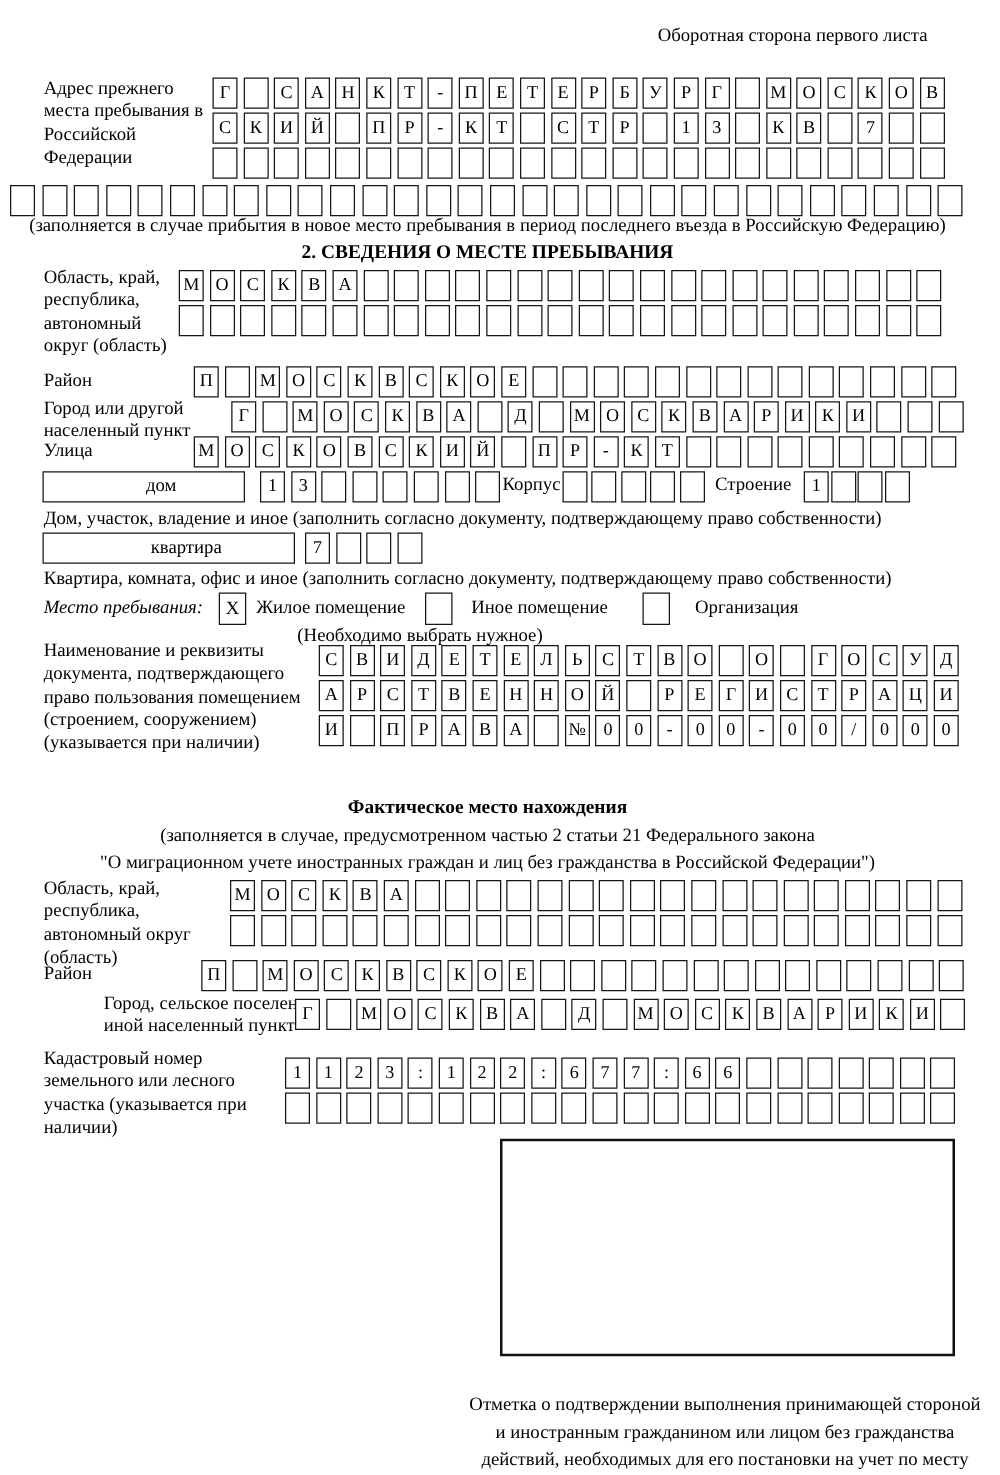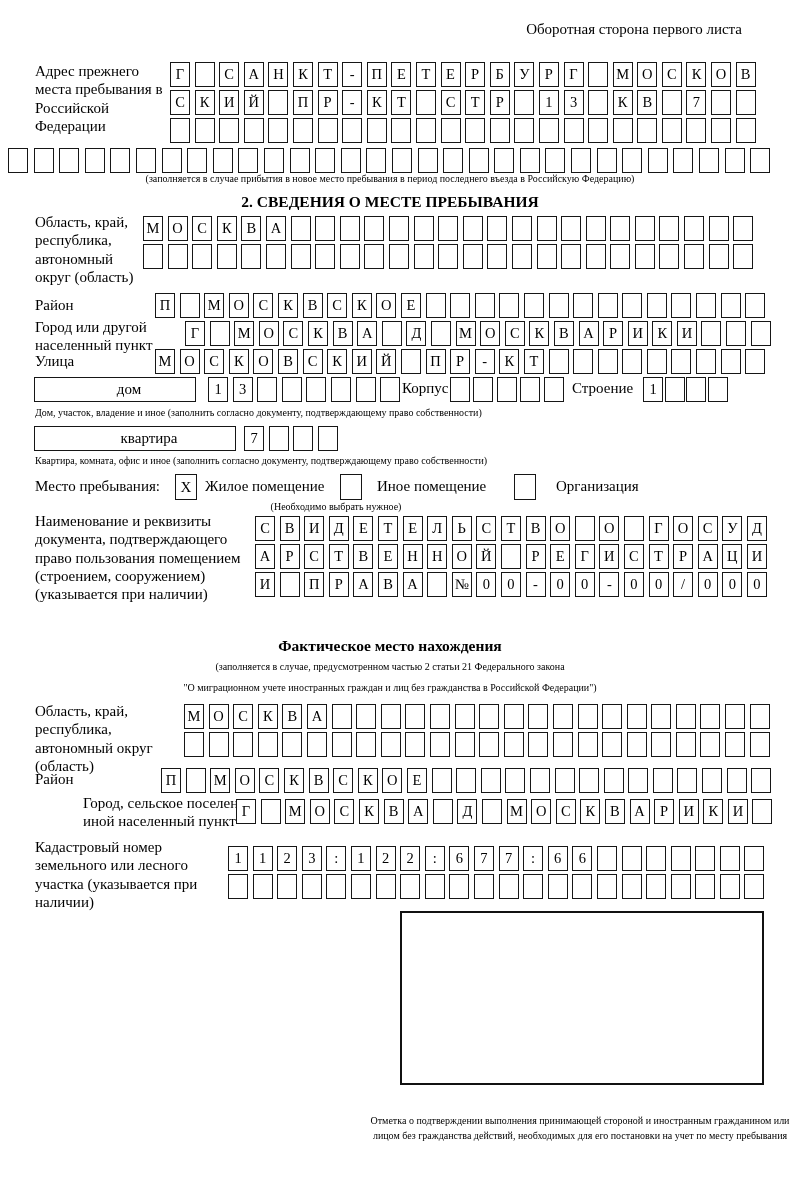--- a/index.html
+++ b/index.html
@@ -13,21 +13,21 @@
   .abs { position:absolute; }
   .boxes { display:flex; gap:4.6px; }
   .box {
     flex:0 0 auto; width:20px; height:25px;
     border:1.7px solid #161616; background:#fff;
     display:flex; align-items:center; justify-content:center;
     font-size:14.5px; line-height:1;
   }
   .cbox { width:22px; height:26px; font-size:15px; }
   .label { font-size:15px; line-height:1.22; }
-  .note  { font-size:10px; line-height:1.3; }
+  .note  { font-size:15px; line-height:1.3; }
   .center { text-align:center; }
   .title { font-weight:bold; font-size:15.5px; }
   .frect {
     border:1.7px solid #161616; height:25px;
     display:flex; align-items:center; justify-content:center;
     font-size:15px;
     padding-left:28px;
   }
   .stamp-box { border:2px solid #111; background:#fff; }
 </style>
@@ -323,21 +323,21 @@
 
 <div class="abs frect" style="left:34px; top:426px; width:202px;">квартира</div>
 <div class="abs boxes" style="left:244px; top:426px;">
     <span class="box">7</span>
     <span class="box"></span>
     <span class="box"></span>
     <span class="box"></span>
   </div>
 <div class="abs note" style="left:35px; top:454px; width:740px;">Квартира, комната, офис и иное (заполнить согласно документу, подтверждающему право собственности)</div>
 
-<div class="abs label" style="left:35px; top:477px;">Место пребывания:</div>
+<div class="abs label" style="left:35px; top:477px;font-style:italic;">Место пребывания:</div>
 <span class="abs box cbox" style="left:175px; top:474px;">X</span>
 <div class="abs label" style="left:205px; top:477px;">Жилое помещение</div>
 <span class="abs box cbox" style="left:340px; top:474px;"></span>
 <div class="abs label" style="left:377px; top:477px;">Иное помещение</div>
 <span class="abs box cbox" style="left:514px; top:474px;"></span>
 <div class="abs label" style="left:556px; top:477px;">Организация</div>
 <div class="abs note center" style="left:36px; top:500px; width:600px;">(Необходимо выбрать нужное)</div>
 
 <div class="abs label" style="left:35px; top:512px; width:212px;">Наименование и реквизиты документа, подтверждающего право пользования помещением (строением, сооружением) (указывается при наличии)</div>
 <div class="abs boxes" style="left:255px; top:516px;">

